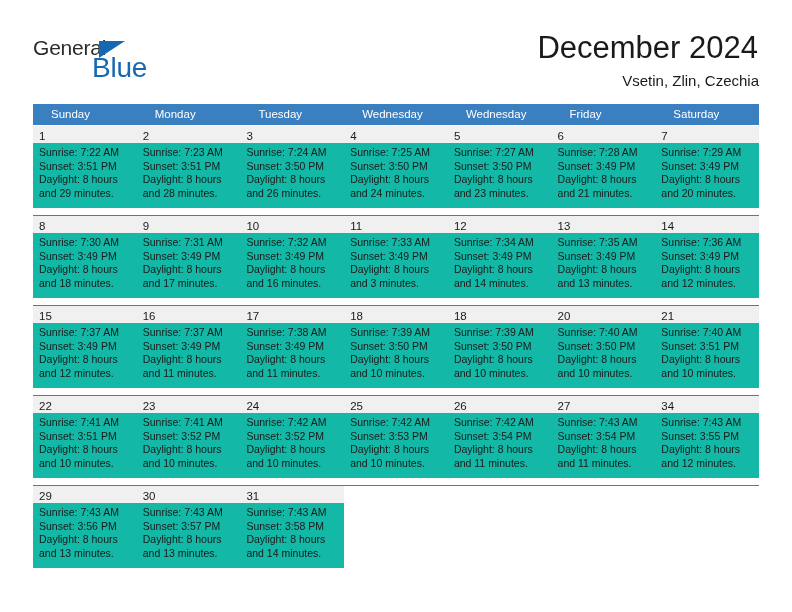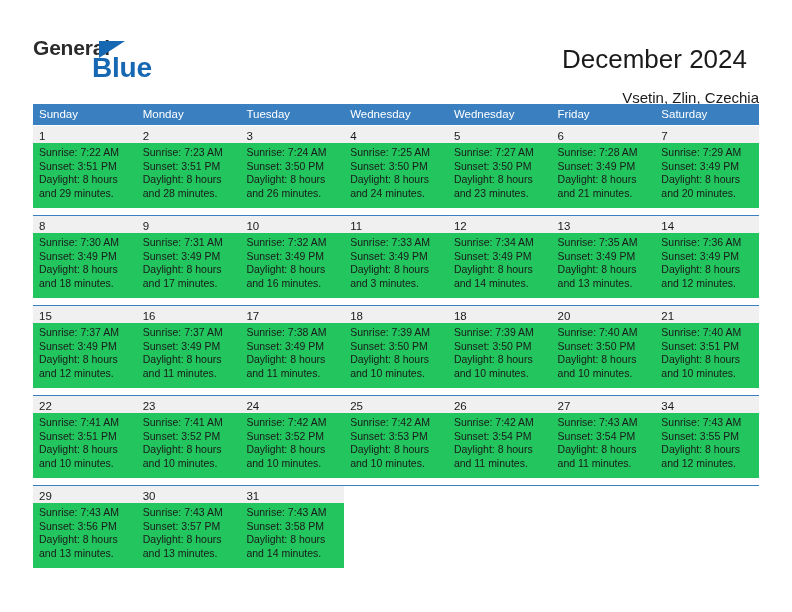--- a/index.html
+++ b/index.html
@@ -28,21 +28,20 @@
     top: 0;
     width: 792px;
     height: 100px;
   }
   .logo {
     position: absolute;
     left: 33px;
     top: 36px;
     width: 120px;
     height: 50px;
-    font-weight: bold;
   }
   .logo-general {
     position: absolute;
     left: 0;
     top: 0;
     font-size: 21px;
     line-height: 23px;
     color: #2b2b2b;
     letter-spacing: -0.2px;
   }
@@ -64,25 +63,25 @@
     color: #1668b3;
     letter-spacing: -0.2px;
   }
   .title-block {
     position: absolute;
     right: 33px;
     top: 30px;
     text-align: right;
   }
   .cal-title {
-    font-size: 26px;
+    font-size: 31px;
     line-height: 34px;
     color: #1a1a1a;
     font-weight: normal;
-    margin: 12px;
+    margin: 1px;
     white-space: nowrap;
   }
   .cal-subtitle {
     font-size: 15px;
     line-height: 20px;
     color: #1a1a1a;
     margin: 6px 0 12px 0;
     white-space: nowrap;
   }
 
@@ -96,21 +95,21 @@
   .weekday-row {
     display: flex;
     width: 726px;
     background: #3a7fc0;
   }
   .weekday {
     flex: 1 1 0;
     box-sizing: border-box;
     height: 21px;
     line-height: 21px;
-    padding-left: 6px;
+    padding-left: 18px;
     font-size: 11.5px;
     color: #ffffff;
     overflow: hidden;
     white-space: nowrap;
   }
   .week-row {
     display: flex;
     width: 726px;
     border-top: 1px solid #3a7fc0;
     margin-top: 7px;
@@ -132,21 +131,21 @@
     padding-left: 6px;
     box-sizing: border-box;
   }
   .day-num {
     font-size: 11.5px;
     line-height: 17px;
     color: #1a1a1a;
   }
   .day-body {
     padding: 3px 5px 0 6px;
-    background: #22c55e;
+    background: #14b8a6;
     height: 65px;
     box-sizing: border-box;
   }
   .day-line {
     font-size: 10.5px;
     line-height: 13.5px;
     color: #1a1a1a;
     white-space: nowrap;
   }
   .day-cell.empty .day-num-band {

